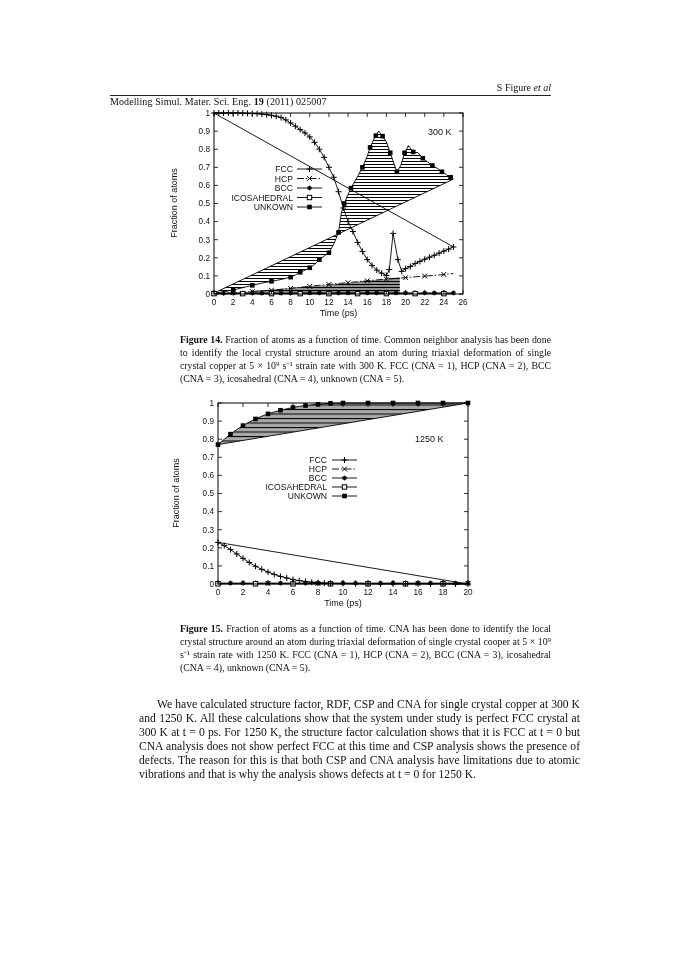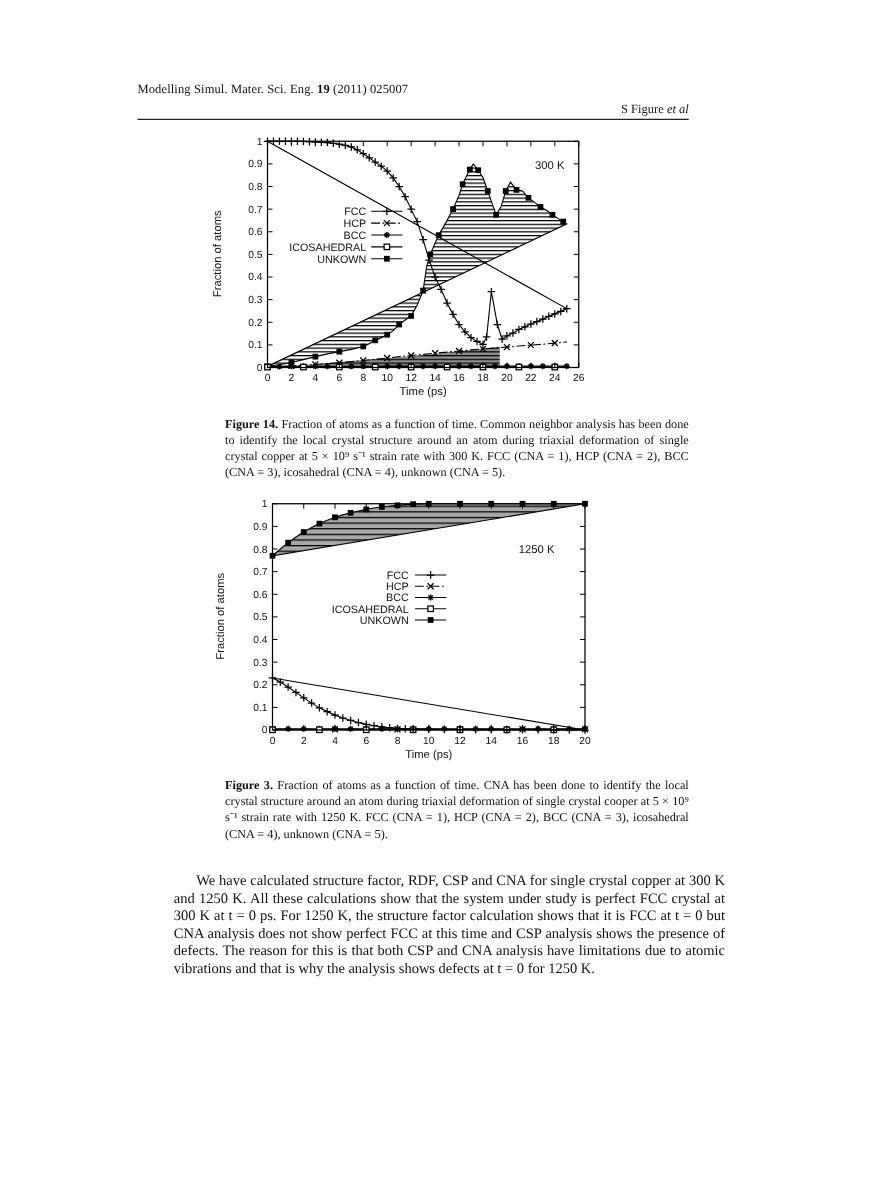--- a/index.html
+++ b/index.html
@@ -1,18 +1,18 @@
 <!DOCTYPE html>
 <html><head>
 <meta charset="utf-8">
 <style>
   html,body{margin:0;padding:0;background:#fff;}
   .page{position:relative;width:700px;height:960px;background:#ffffff;color:#111;
         font-family:"Liberation Serif","DejaVu Serif",serif;overflow:hidden;}
-  .hdr-left{position:absolute;left:110px;top:66px;font-size:10px;letter-spacing:.1px;text-align:right;}
+  .hdr-left{position:absolute;left:110px;top:96px;font-size:10px;letter-spacing:.1px;text-align:right;}
   .hdr-right{position:absolute;left:110px;top:82px;width:441px;text-align:right;font-size:10px;}
   .hdr-rule{position:absolute;left:110px;top:95px;width:441px;height:1px;background:#222;}
   .chart{position:absolute;left:165px;width:320px;height:218px;}
   #c0wrap{top:101px;} #c1wrap{top:391px;}
   .caption{position:absolute;left:180px;width:371px;font-size:9.8px;line-height:13px;text-align:justify;font-family:Liberation Serif, serif;}
   #cap14{top:333px;} #cap15{top:622px;}
   .caption b{font-weight:bold;}
   .bodytext{position:absolute;left:110px;top:698px;width:441px;font-size:11.6px;line-height:14.1px;
             text-align:justify;text-indent:18px;margin-left:29px;}
   .pageno{position:absolute;left:110px;top:784px;width:441px;text-align:right;font-size:10px;}
@@ -730,18 +730,18 @@
           <text x="162" y="99" text-anchor="end" font-size="8.6px">ICOSAHEDRAL</text>
           <line x1="167" y1="96" x2="192" y2="96" stroke="#000" stroke-width="0.9"></line>
           <rect x="177.3" y="93.8" width="4.4" height="4.4" fill="#fff" stroke="#000" stroke-width="1"></rect>
           <text x="162" y="108" text-anchor="end" font-size="8.6px">UNKOWN</text>
           <line x1="167" y1="105" x2="192" y2="105" stroke="#000" stroke-width="0.9"></line>
           <rect x="177.2" y="102.7" width="4.6" height="4.6" fill="#000"></rect>
         </g>
       </svg>
   </div>
 
-  <div class="caption" id="cap15"><b>Figure 3.</b><span> Fraction of atoms as a function of time. CNA has been done to identify the local crystal structure around an atom during triaxial deformation of single crystal cooper at 5 × 10⁹ s⁻¹ strain rate with 1250 K. FCC (CNA = 1), HCP (CNA = 2), BCC (CNA = 3), icosahedral (CNA = 4), unknown (CNA = 5).</span></div>
+  <div class="caption" id="cap15"><b>Figure 15.</b><span> Fraction of atoms as a function of time. CNA has been done to identify the local crystal structure around an atom during triaxial deformation of single crystal cooper at 5 × 10⁹ s⁻¹ strain rate with 1250 K. FCC (CNA = 1), HCP (CNA = 2), BCC (CNA = 3), icosahedral (CNA = 4), unknown (CNA = 5).</span></div>
 
   <div class="bodytext">We have calculated structure factor, RDF, CSP and CNA for single crystal copper at 300 K and 1250 K. All these calculations show that the system under study is perfect FCC crystal at 300 K at t = 0 ps. For 1250 K, the structure factor calculation shows that it is FCC at t = 0 but CNA analysis does not show perfect FCC at this time and CSP analysis shows the presence of defects. The reason for this is that both CSP and CNA analysis have limitations due to atomic vibrations and that is why the analysis shows defects at t = 0 for 1250 K.</div>
 
 
 </div>
 
 </body></html>

